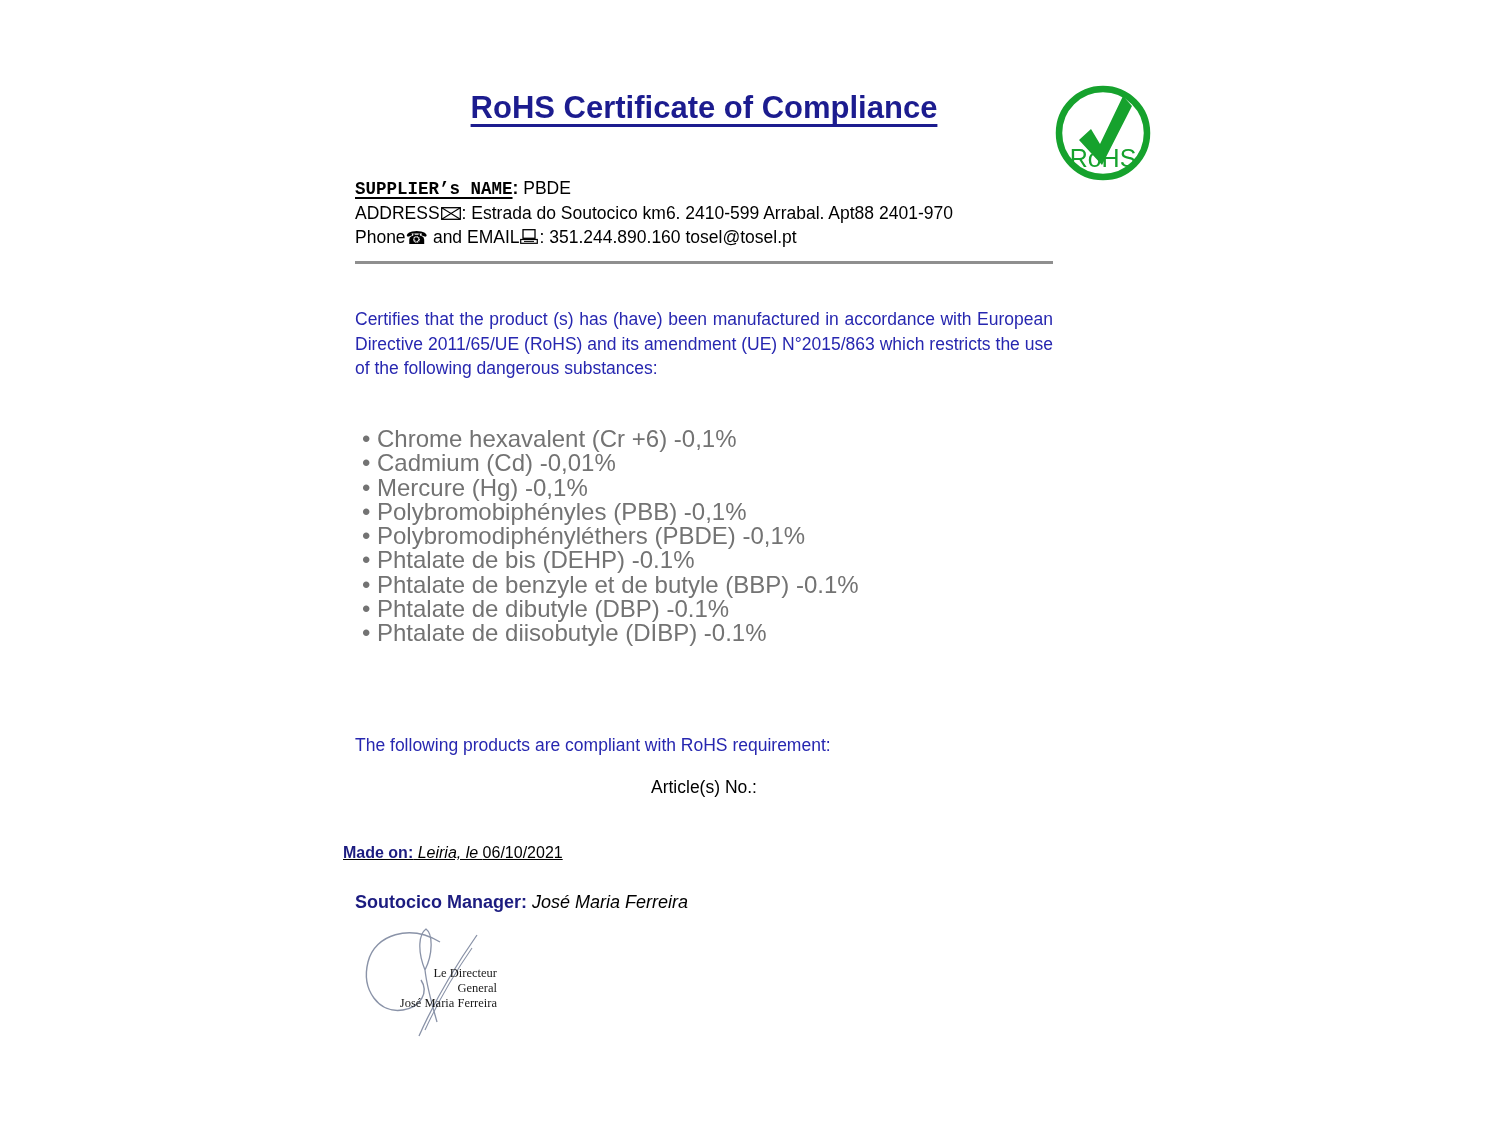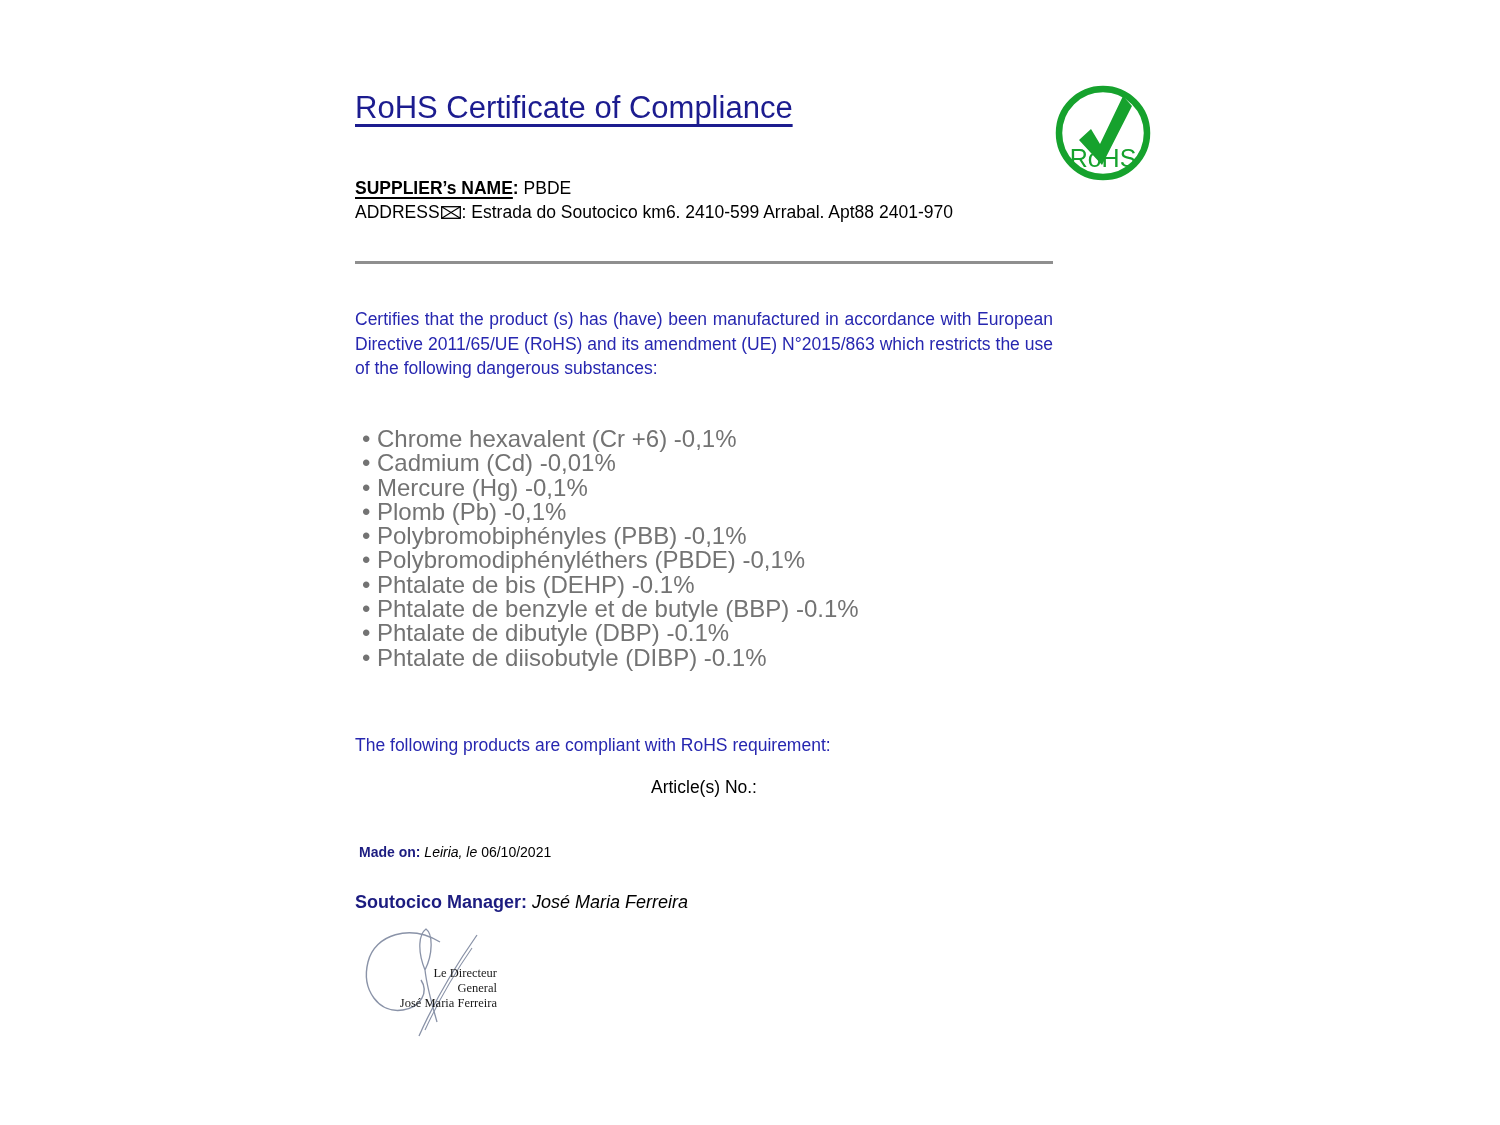--- a/index.html
+++ b/index.html
@@ -9,47 +9,47 @@
     --green:#16a22d;
     --line-gray:#8f8f8f;
     --ink:#121212;
     --sig:#8a93a8;
   }
   *{margin:0;padding:0;box-sizing:border-box;}
   html,body{background:#ffffff;}
   body{font-family:"Liberation Sans",sans-serif;color:var(--ink);}
   .page{position:relative;width:1500px;height:1125px;background:#fff;overflow:hidden;}
 
-  .title{position:absolute;left:355px;width:698px;top:88px;text-align:left;
-         font-size:31px;font-weight:normal;color:var(--title-blue);line-height:40px;}
+  .title{position:absolute;left:355px;width:698px;top:88px;text-align:center;
+         font-size:31px;font-weight:bold;color:var(--title-blue);line-height:40px;}
   .title span{text-decoration:underline;text-decoration-thickness:3px;text-underline-offset:6px;}
 
   .logo{position:absolute;left:1053px;top:83px;width:100px;height:100px;}
 
   .supplier{position:absolute;left:355px;top:176px;width:698px;font-size:17.5px;line-height:24px;color:#000;}
   .b{font-weight:bold;}
-  .u{text-decoration:underline;text-decoration-thickness:1.5px;text-underline-offset:3px;}
+  .u{text-decoration:underline;text-decoration-thickness:1.5px;text-underline-offset:3px;font-family:Liberation Mono, monospace;}
   .it{font-style:italic;}
   .icon-inline{display:inline-block;vertical-align:-1px;margin:0 1px;}
   .glyph{font-family:"DejaVu Sans",sans-serif;font-size:18px;line-height:1;vertical-align:-1px;}
 
   .rule{position:absolute;left:355px;top:261px;width:698px;height:3px;background:var(--line-gray);}
 
   .statement{position:absolute;left:355px;top:307px;width:698px;font-size:17.5px;line-height:24.5px;
              color:var(--body-blue);text-align:justify;}
 
   .substances{position:absolute;left:362px;top:427px;width:698px;list-style:none;
               font-size:24px;line-height:24.3px;color:#737373;}
   .substances li{position:relative;padding-left:15px;}
   .substances li::before{content:"\2022";position:absolute;left:0;top:0;}
 
   .compliance{position:absolute;left:355px;top:735px;width:698px;font-size:17.5px;color:var(--body-blue);}
   .articles{position:absolute;left:355px;top:777px;width:698px;font-size:17.5px;color:#000;text-align:center;}
 
-  .made-on{position:absolute;left:359px;top:844px;font-size:14px;color:#000;}
+  .made-on{position:absolute;left:343px;top:844px;font-size:16px;color:#000;text-decoration:underline;}
   .manager{position:absolute;left:355px;top:892px;font-size:18px;color:#000;}
   .navy{color:var(--label-navy);font-weight:bold;}
 
   .signature{position:absolute;left:355px;top:922px;width:160px;height:140px;}
   .sig-text{position:absolute;left:392px;top:966px;width:105px;text-align:right;
             font-family:"Liberation Serif",serif;font-size:12.5px;line-height:15px;color:#1a1a1a;}
 </style>
 </head>
 <body>
 
@@ -68,31 +68,37 @@
   <div class="supplier">
     <div>
       <span class="b u">SUPPLIER’s NAME</span><span class="b">:</span><span> PBDE</span>
     </div>
     <div>
       <span>ADDRESS</span><svg class="icon-inline" width="20" height="13" viewBox="0 0 20 13">
           <rect x="0.7" y="0.7" width="18.6" height="11.6" fill="none" stroke="#000" stroke-width="1.3"></rect>
           <path d="M0.7 0.7 L19.3 12.3 M19.3 0.7 L0.7 12.3" stroke="#000" stroke-width="1.1" fill="none"></path>
         </svg><span>: Estrada do Soutocico km6. 2410-599 Arrabal. Apt88 2401-970</span>
     </div>
+    <div>
+      <span>Phone</span><span class="glyph">☎</span><span> and EMAIL</span><svg class="icon-inline" width="18" height="15" viewBox="0 0 18 15">
+          <rect x="3" y="0.7" width="12" height="8.6" fill="none" stroke="#000" stroke-width="1.3"></rect>
+          <rect x="0.7" y="10.5" width="16.6" height="3.8" fill="none" stroke="#000" stroke-width="1.2"></rect>
+          <path d="M4 12.4 h10" stroke="#000" stroke-width="1" fill="none"></path>
+        </svg><span>: 351.244.890.160 tosel@tosel.pt</span>
+    </div>
   </div>
 
   <div class="rule"></div>
 
   <p class="statement">Certifies that the product (s) has (have) been manufactured in accordance with European Directive 2011/65/UE (RoHS) and its amendment (UE) N°2015/863 which restricts the use of the following dangerous substances:</p>
 
   <ul class="substances">
     <li>Chrome hexavalent (Cr +6) -0,1%</li>
     <li>Cadmium (Cd) -0,01%</li>
     <li>Mercure (Hg) -0,1%</li>
-    <li>Plomb (Pb) -0,1%</li>
     <li>Polybromobiphényles (PBB) -0,1%</li>
     <li>Polybromodiphényléthers (PBDE) -0,1%</li>
     <li>Phtalate de bis (DEHP) -0.1%</li>
     <li>Phtalate de benzyle et de butyle (BBP) -0.1%</li>
     <li>Phtalate de dibutyle (DBP) -0.1%</li>
     <li>Phtalate de diisobutyle (DIBP) -0.1%</li>
   </ul>
 
   <div class="compliance">The following products are compliant with RoHS requirement:</div>
 

